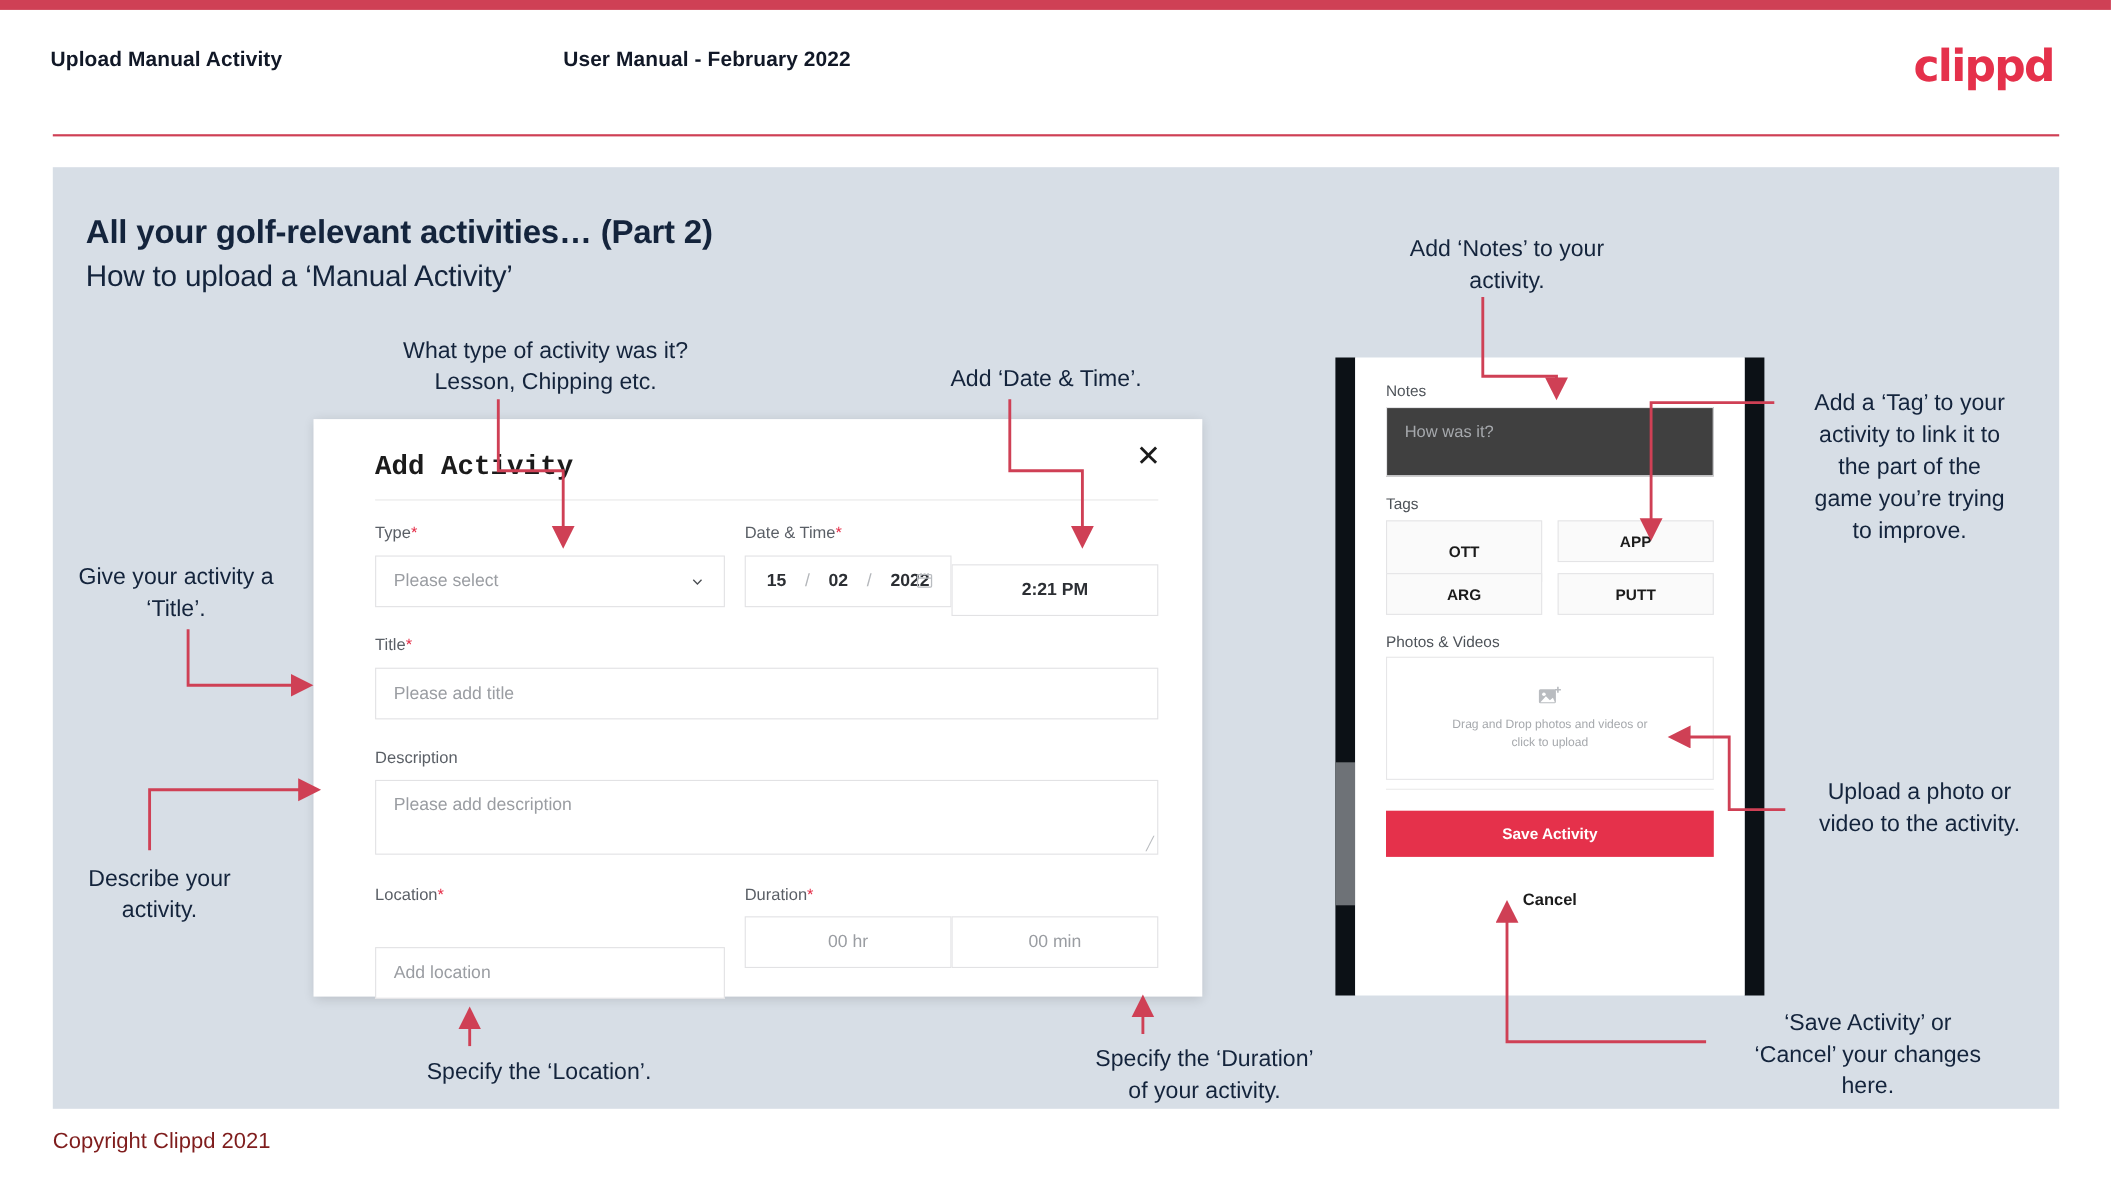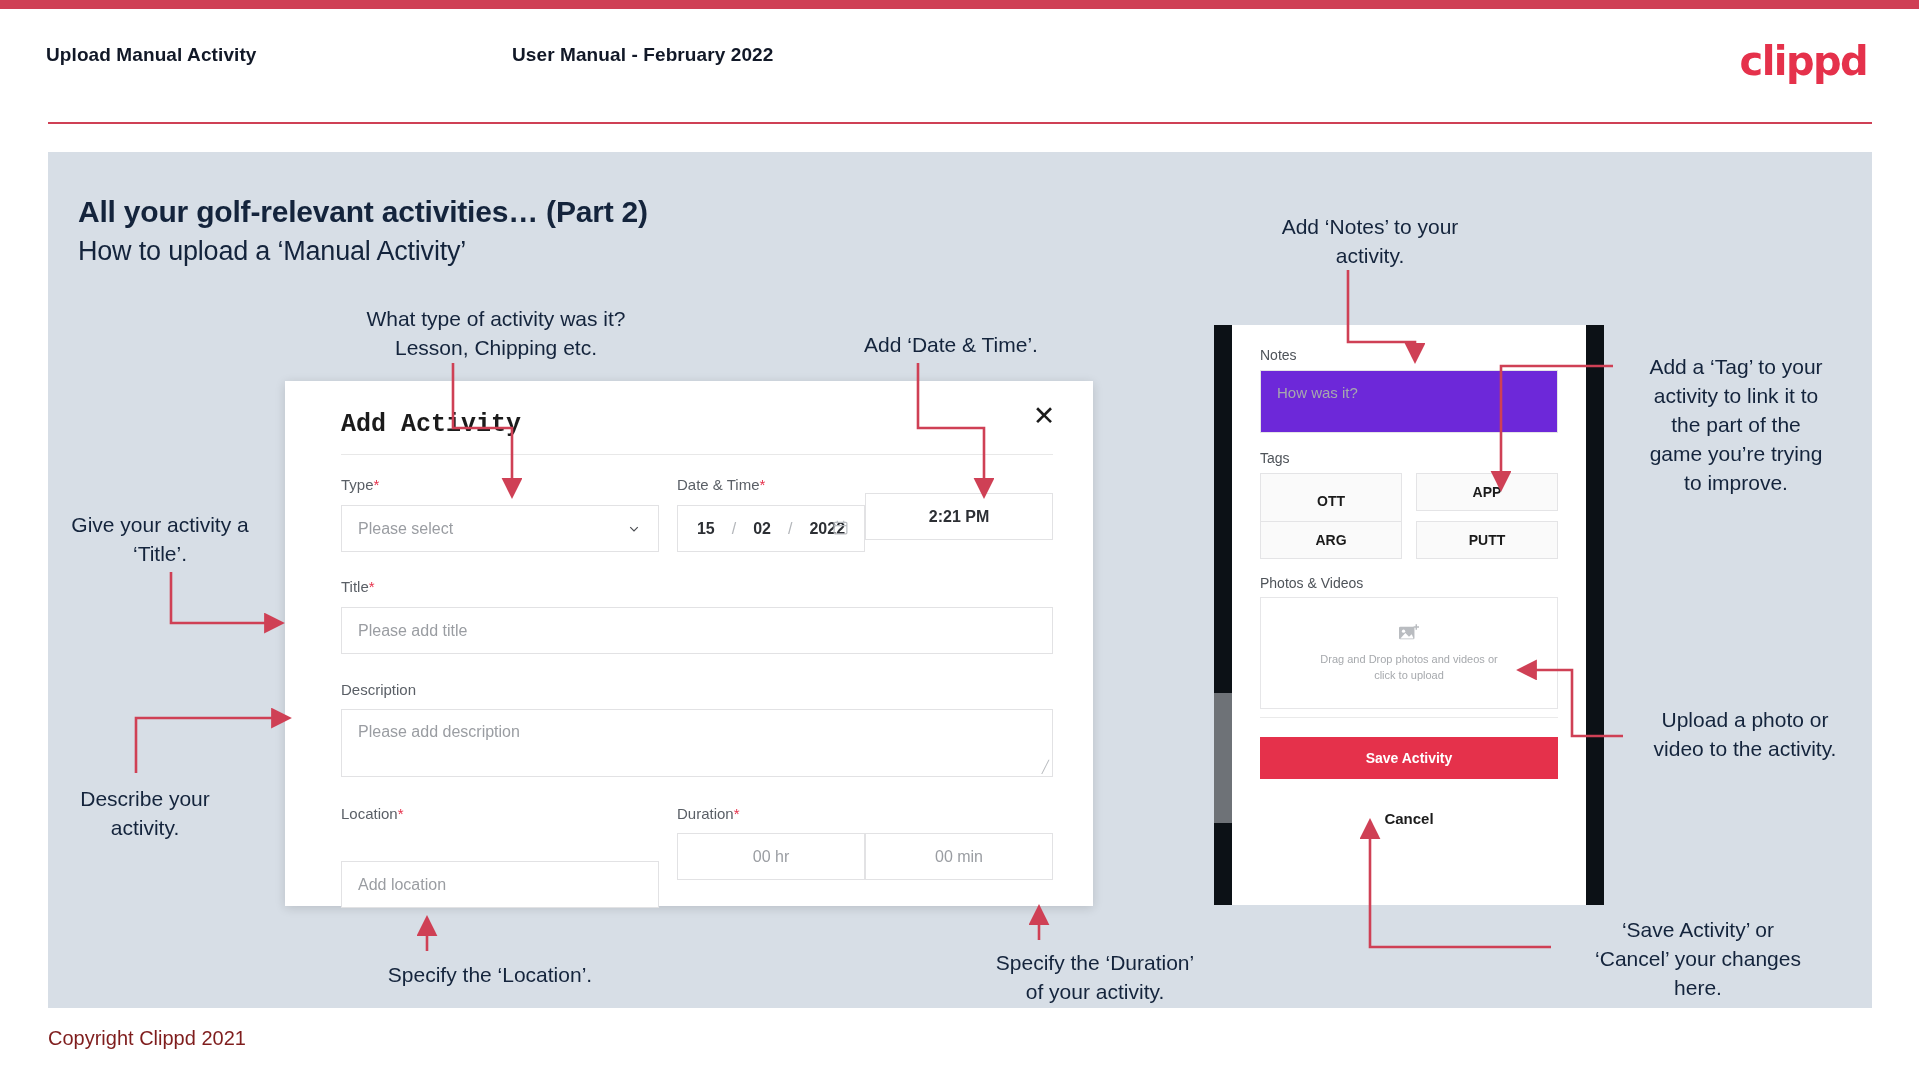--- a/index.html
+++ b/index.html
@@ -138,21 +138,21 @@
     width: 18px; height: 130px; background: #6e7277;
   }
   .phone-screen {
     position: absolute; left: 18px; top: 0;
     width: 354px; height: 580px; background: #ffffff;
   }
   .m-label {
     position: absolute; font-size: 14px; color: #4e5359;
   }
   .m-box {
-    position: absolute; border: 1px solid #e4e4e6; background: #6d28d9;
+    position: absolute; border: 1px solid #e4e4e6; background: #404040;
   }
   .m-ph {
     position: absolute; left: 16px; top: 13px;
     font-size: 15px; color: #a6a9ad;
   }
   .tag-btn {
     position: absolute; border: 1px solid #e4e4e6; background: #fafafa;
     display: flex; align-items: center; justify-content: center;
     font-size: 14px; font-weight: 700; color: #1b1b1b; cursor: pointer;
   }
@@ -238,21 +238,21 @@
       <span class="dateval">02</span>
       <span class="dateslash">/</span>
       <span class="dateval">2022</span>
       <svg class="cal-ico" width="15" height="16" viewBox="0 0 16 16">
         <rect x="1.2" y="2.6" width="13.6" height="12.2" rx="1" fill="none" stroke="#b9bcc0" stroke-width="1.3"></rect>
         <line x1="1.2" y1="6" x2="14.8" y2="6" stroke="#b9bcc0" stroke-width="1.3"></line>
         <line x1="4.6" y1="1" x2="4.6" y2="4" stroke="#b9bcc0" stroke-width="1.3"></line>
         <line x1="11.4" y1="1" x2="11.4" y2="4" stroke="#b9bcc0" stroke-width="1.3"></line>
       </svg>
     </div>
-    <div class="inp ctr" style="left:580px; top:112px; width:188px; height:47px;">
+    <div class="inp ctr" style="left:580px; top:132px; width:188px; height:47px;">
       <span class="dateval">2:21 PM</span>
     </div>
 
     <div class="fld-label" style="left:56px; top:197px;">
       <span>Title</span><span class="req">*</span>
     </div>
     <div class="inp" style="left:56px; top:226px; width:712px; height:47px;">
       <span>Please add title</span>
     </div>
 

